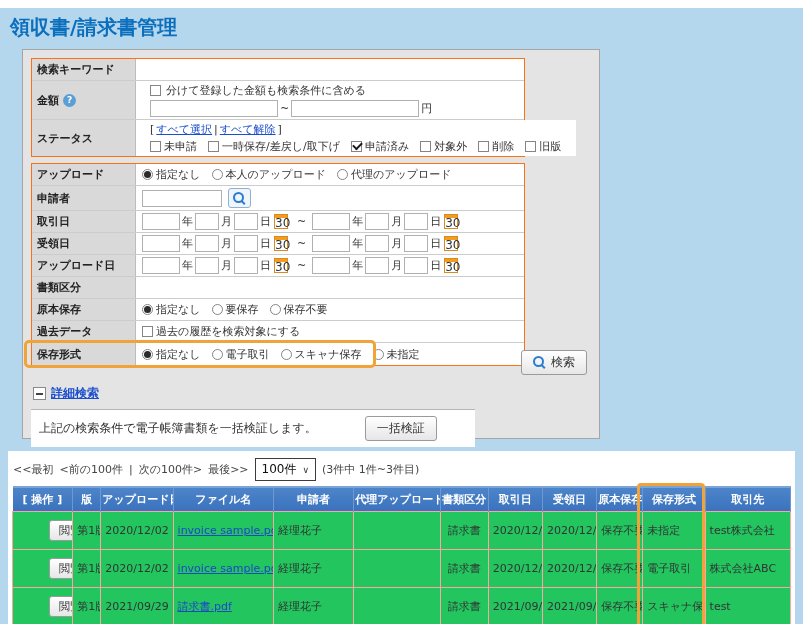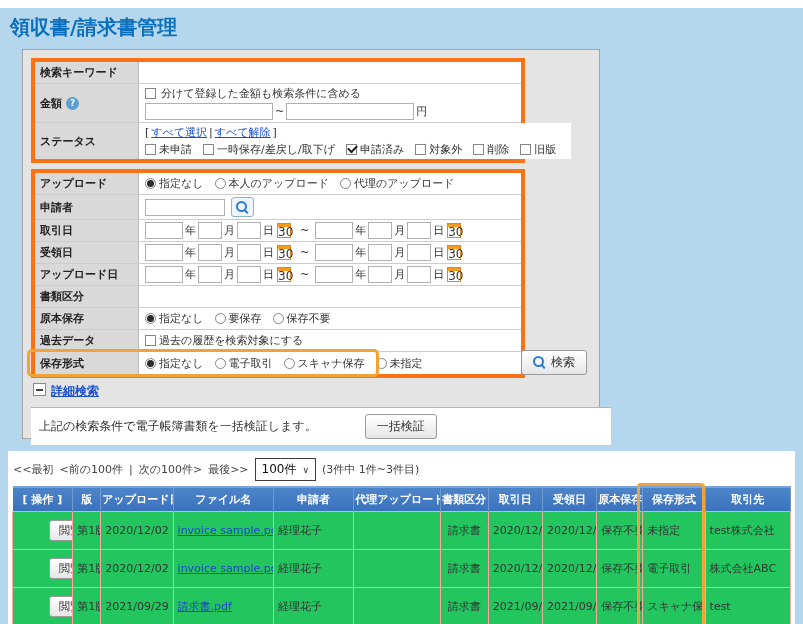--- a/index.html
+++ b/index.html
@@ -13,31 +13,31 @@
   .page-bg { position:absolute; left:0; top:8px; width:803px; height:616px; background:#b5d7ed; }
   .content { position:absolute; left:0; top:8px; width:803px; }
 
   .page-title { margin:6px 0 8px 10px; font-size:20px; font-weight:bold; color:#0c6fbd; }
 
   
   .search-panel {
     position:relative; margin-left:22px; width:578px; height:390px;
     background:#e4e4e4; border:1px solid #a5a5a5; padding:8px 0 0 8px;
   }
-  .form-group { width:494px; border:4px solid #f97316; background:#fff; }
+  .form-group { width:494px; border:1px solid #f97316; background:#fff; }
   .form-group + .form-group { margin-top:6px; }
   .frow { display:flex; border-bottom:1px solid #cccccc; min-height:22px; }
   .frow:last-child { border-bottom:none; }
   .flabel {
     width:104px; flex:0 0 104px; background:#d9d9d9; border-right:1px solid #bcbcbc;
     font-weight:bold; font-size:11px; color:#222; padding:3px 5px;
     display:flex; align-items:center; gap:4px;
   }
   .fvalue { flex:1; background:#fff; padding:2px 6px; display:flex; align-items:center; flex-wrap:wrap; gap:2px; font-size:11px; }
-  .fvalue.stacked { flex-direction:column; align-items:flex-start; justify-content:center; gap:2px; }
+  .fvalue.stacked { flex-direction:column; align-items:flex-start; justify-content:center; gap:2px;margin-left:8px; }
   .hline { display:flex; align-items:center; gap:2px; }
 
   input[type="text"] { border:1px solid #b0b0b0; height:17px; font-size:11px; padding:1px 3px; font-family:inherit; }
   .in-keyword { width:252px; height:19px; color:#aaa; }
   .in-keyword::placeholder { color:#b5b5b5; }
   .in-amount { width:128px; }
   .in-applicant { width:80px; }
   .din { width:24px; }
   .din.y { width:38px; }
 
@@ -68,25 +68,25 @@
     border:1px solid #8fb0cf; border-radius:3px; background:#eef5fc; margin-left:4px; cursor:pointer; }
 
   .btn { display:inline-flex; align-items:center; gap:5px; border:1px solid #9a9a9a; border-radius:3px;
     background:linear-gradient(#ffffff,#e6e6e6); padding:3px 11px; font-size:12px; color:#333; cursor:pointer;margin-left:32px; }
   .search-btn { position:absolute; top:300px; right:12px; }
 
   .hl-row { position:relative; }
   .hl-ring { position:absolute; left:-8px; top:-3px; width:352px; height:calc(100% + 6px);
     border:3px solid #f0a339; border-radius:5px; pointer-events:none; z-index:5; }
 
-  .detail-row { margin:5px 0 0 2px; display:flex; align-items:flex-start; gap:5px; }
+  .detail-row { margin:19px 0 0 2px; display:flex; align-items:center; gap:5px; }
   .minus-box { position:relative; width:13px; height:13px; border:1px solid #8a8a8a; background:#fff; flex:none; }
   .minus-box::after { content:""; position:absolute; left:2px; top:5px; width:7px; height:2px; background:#444; }
 
-  .batch-bar { margin-top:7px; width:580px; background:#fff; border-top:1px solid #b5b5b5;
+  .batch-bar { margin-top:7px; width:444px; background:#fff; border-top:1px solid #b5b5b5;
     padding:6px 8px; display:flex; align-items:center; gap:16px; font-size:12px; }
 
   
   .results { position:relative; margin:12px 0 0 8px; width:787px; background:#fff; padding:5px 3px 8px 3px; }
   .pagination { display:flex; align-items:center; gap:6px; font-size:11px; color:#444; padding:2px 2px 5px 2px; }
   .pagesize { display:inline-flex; align-items:center; gap:6px; border:1px solid #3c3c3c; background:#fff; padding:2px 6px; font-size:12px; color:#111; cursor:pointer; }
   .chev { font-size:9px; color:#333; }
 
   .table-wrap { position:relative; margin-left:1px; }
   table.res { border-collapse:collapse; width:779px; table-layout:fixed; font-size:11px; }

